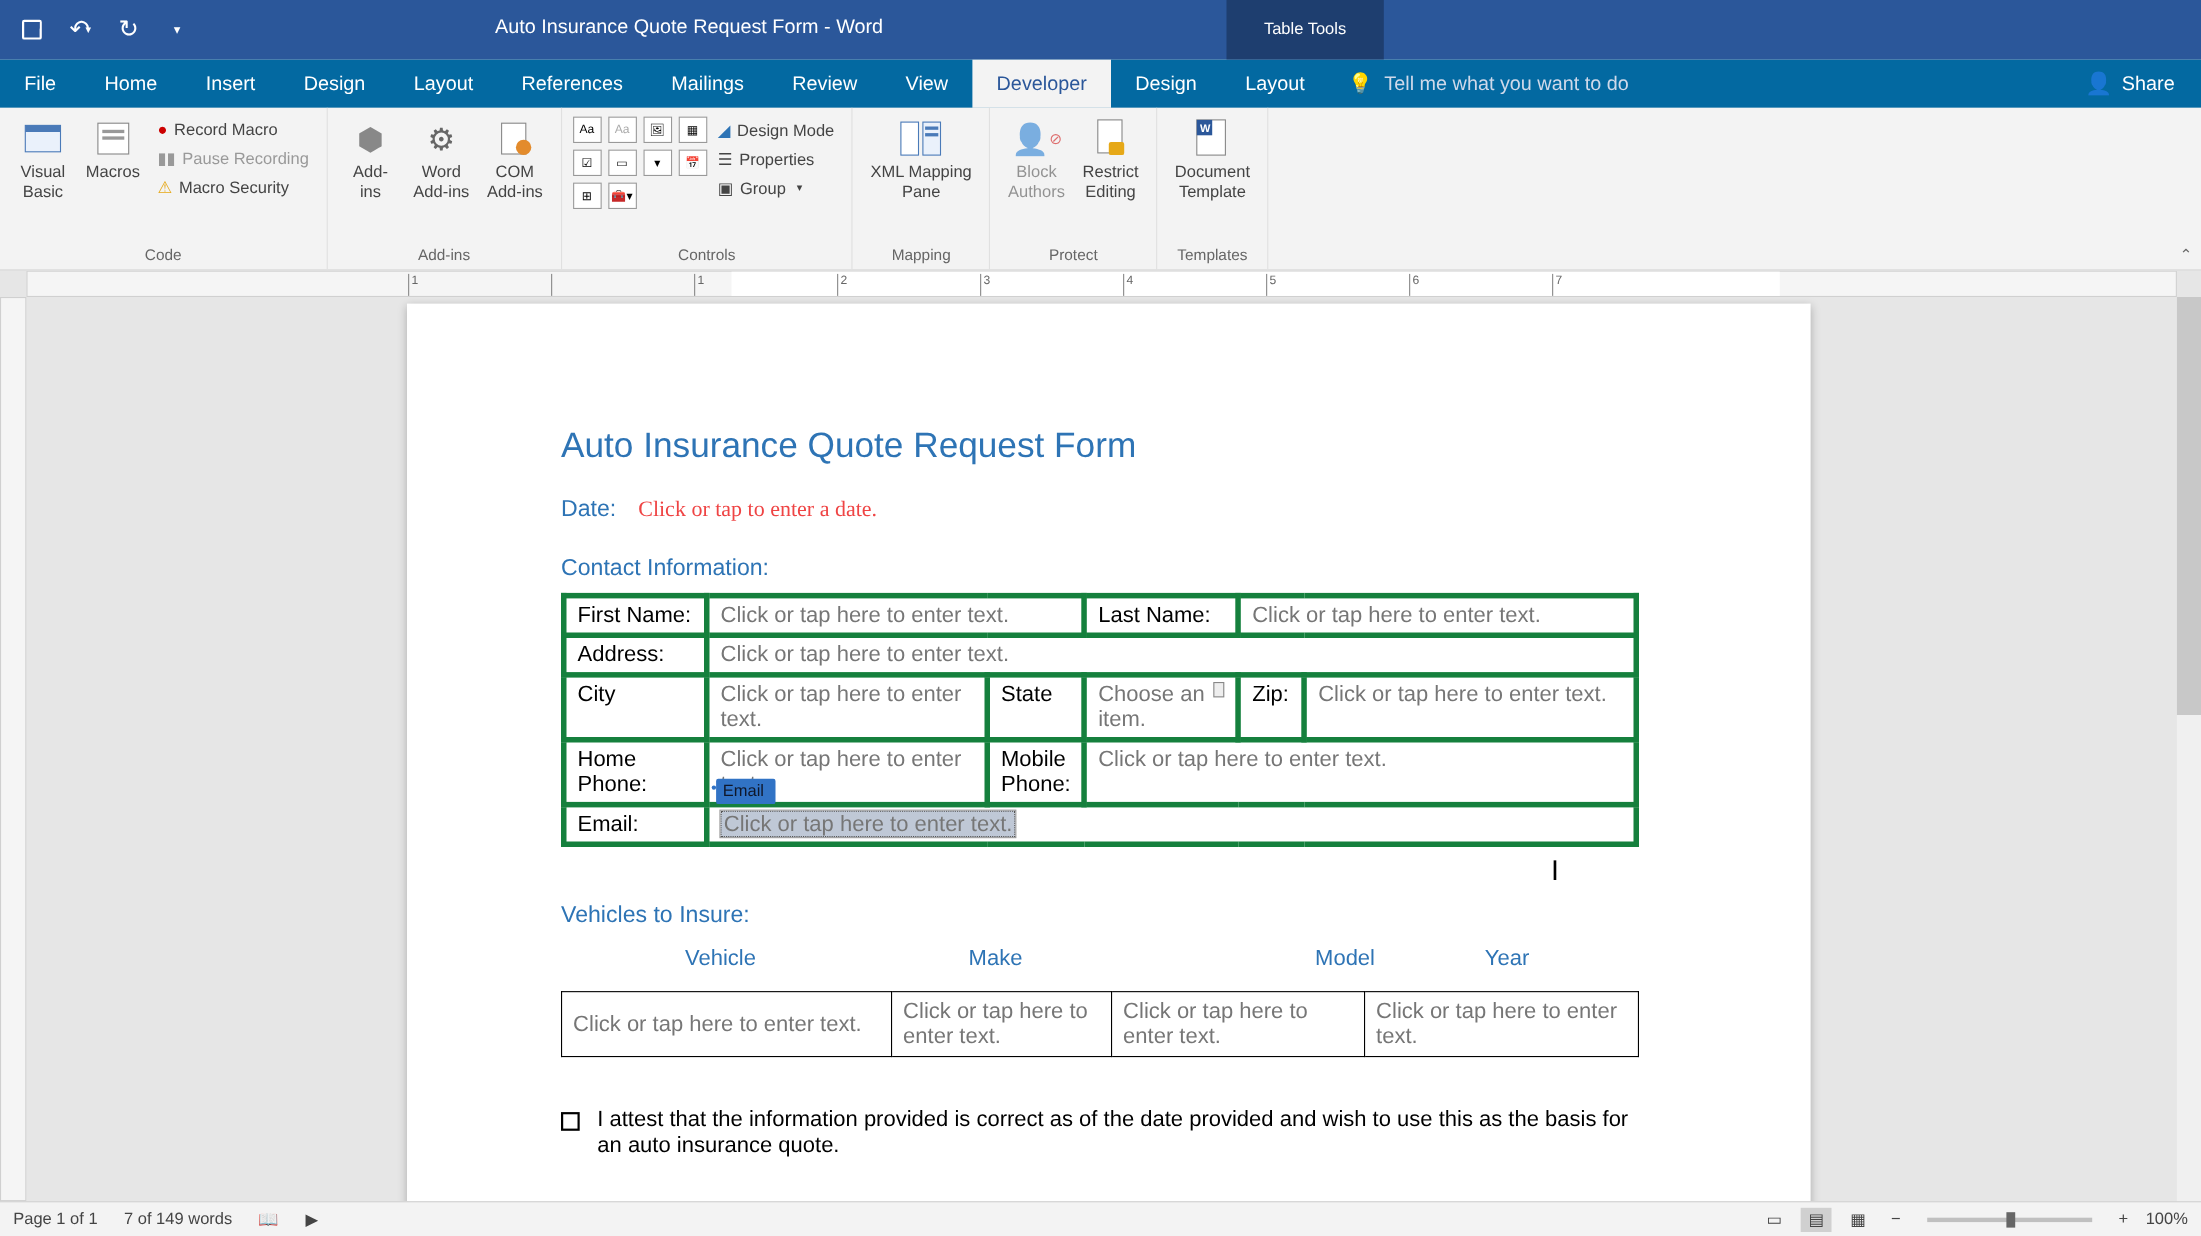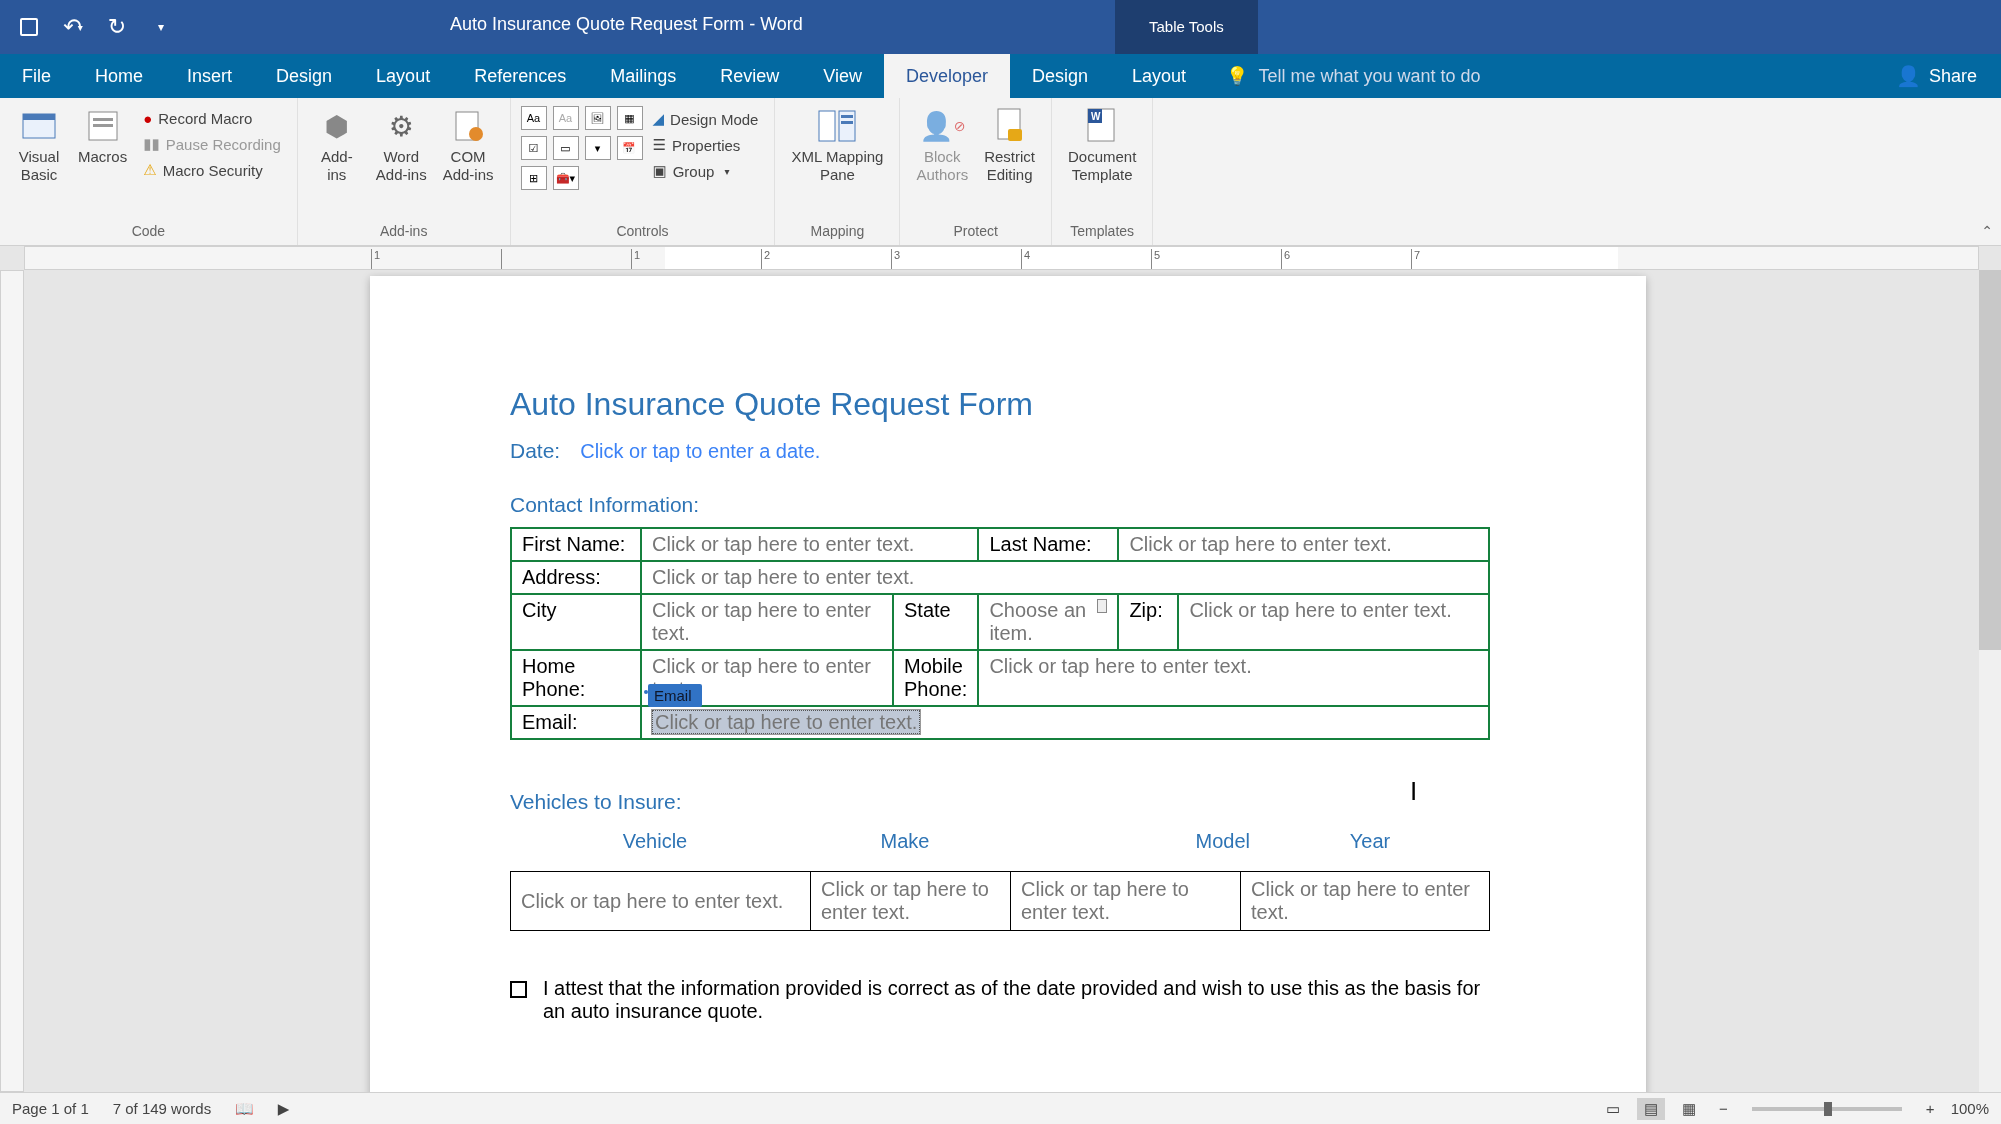--- a/index.html
+++ b/index.html
@@ -44,27 +44,27 @@
 
 
 .editor-area { position:absolute; top:246px; left:0; right:0; bottom:32px; background:#e6e6e6; overflow:hidden;}
 .ruler-h { position:absolute; top:0; left:24px; right:22px; height:24px; background:#f5f5f5; border:1px solid #d0d0d0;}
 .ruler-v { position:absolute; top:24px; left:0; width:24px; bottom:0; background:#f5f5f5; border:1px solid #d0d0d0;}
 .ruler-h-inner { position:absolute; left:346px; top:2px; height:20px; right:0; font-size:11px; color:#666; display:flex;}
 .ruler-tick { width:130px; border-left:1px solid #888; font-size:11px; padding-left:2px;}
 .ruler-white { position:absolute; left:640px; right:360px; top:0; bottom:0; background:#fff;}
 .page { position:absolute; top:30px; left:370px; width:1276px; height:1200px; background:#fff; box-shadow:0 2px 8px rgba(0,0,0,0.25);}
 .page-content { padding:110px 140px 0 140px; }
-.doc-h1 { color:#2e74b5; font-size:32px; font-weight:400; margin-bottom:16px;}
+.doc-h1 { color:#2e74b5; font-size:32px; font-weight:400; margin-bottom:28px;}
 .field-label { color:#2e74b5; font-size:21px; font-weight:400;}
 .date-row { display:flex; gap:20px; align-items:baseline; margin-bottom:30px;}
-.placeholder-txt { color:#3b82f6; font-size:20px;}
+.placeholder-txt { color:#ef4444; font-size:20px;font-family:Liberation Serif, serif;}
 .section-h { color:#2e74b5; font-size:21px; margin-bottom:10px;}
 table.form-tbl { border-collapse:collapse; width:980px; }
-table.form-tbl td { border:2px solid #15803d; padding:4px 10px; font-size:20px; vertical-align:top;}
+table.form-tbl td { border:5px solid #15803d; padding:4px 10px; font-size:20px; vertical-align:top;}
 .lbl-cell { color:#000; }
 .ph-cell { color:#767676; }
 .state-dd { display:flex; justify-content:space-between;}
 .state-dd-arrow { width:14px; height:14px; border:1px solid #888; background:#eee; display:inline-block;}
 .cc-tag { display:inline-block; background:#3173c5; color:#0f172a; font-size:15px; padding:3px 10px 3px 6px; border-radius:2px; position:relative; margin-top:-4px;}
 .cc-tag:before { content:""; position:absolute; left:-4px; top:6px; width:4px; height:4px; background:#3173c5; border-radius:50%;}
 .selected-ph { background:#bfc8d6; border:1px dotted #555; padding:0 2px; outline:1px solid #999;}
 .veh-headers { display:flex; width:980px; margin-top:16px;}
 .veh-h { color:#2e74b5; font-size:20px; text-align:center;}
 .veh-h1{width:290px;} .veh-h2{width:210px;} .veh-h3{width:240px;text-align:right;} .veh-h4{width:240px;}

